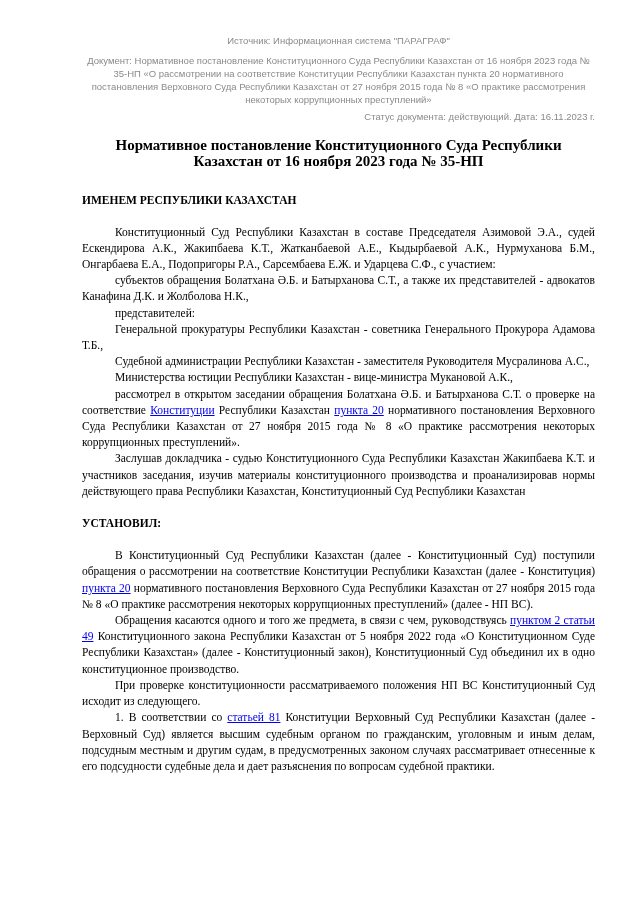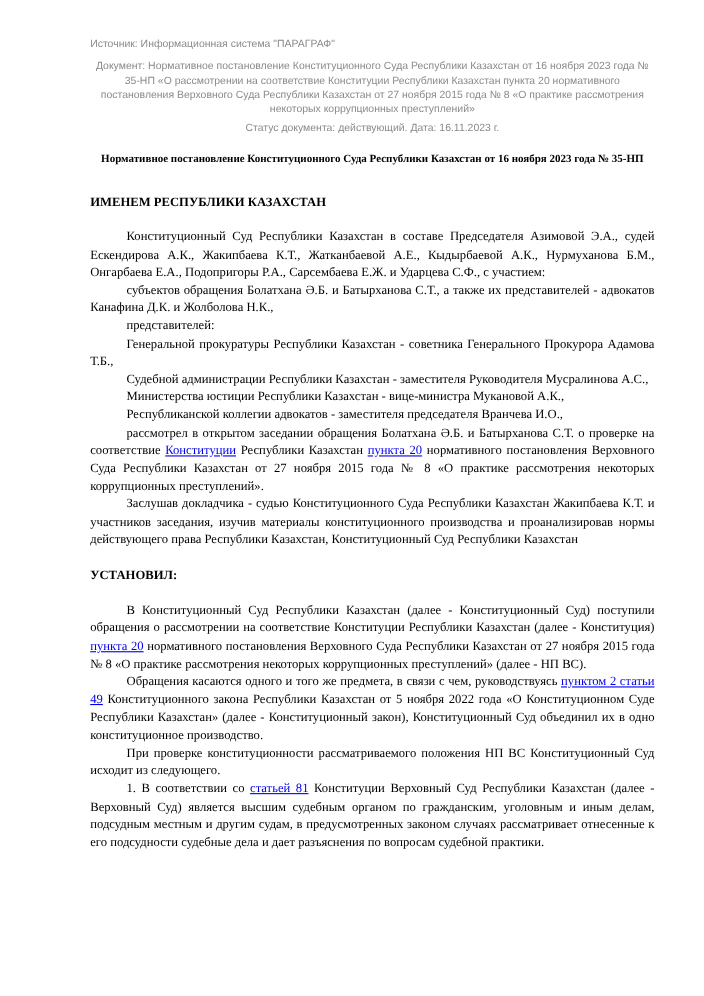--- a/index.html
+++ b/index.html
@@ -20,39 +20,39 @@
     background: #ffffff;
   }
   
   .meta {
     font-family: "Liberation Sans", sans-serif;
     font-size: 9.5px;
     line-height: 13px;
     color: #8a8a8a;
   }
   .meta-source {
-    text-align: left;
+    text-align: center;
     margin-bottom: 7px;
   }
   .meta-doc {
     text-align: center;
     margin-bottom: 4px;
   }
   .meta-status {
-    text-align: center;
+    text-align: right;
   }
   
   .doc {
     font-family: "Liberation Serif", serif;
     font-size: 11.5px;
     line-height: 16.2px;
     color: #000000;
   }
   .doc-title {
-    font-size: 10px;
+    font-size: 15px;
     font-weight: bold;
     text-align: center;
     margin: 14px 0 0 0;
   }
   .heading {
     font-weight: bold;
     text-align: left;
     margin: 23px 0 15px 0;
   }
   .heading-mid {
@@ -89,21 +89,20 @@
 
     <div class="heading">ИМЕНЕМ РЕСПУБЛИКИ КАЗАХСТАН</div>
 
     <div>
         <p class="para">Конституционный Суд Республики Казахстан в составе Председателя Азимовой Э.А., судей Ескендирова А.К., Жакипбаева К.Т., Жатканбаевой А.Е., Кыдырбаевой А.К., Нурмуханова Б.М., Онгарбаева Е.А., Подопригоры Р.А., Сарсембаева Е.Ж. и Ударцева С.Ф., с участием:</p>
         <p class="para">субъектов обращения Болатхана Ә.Б. и Батырханова С.Т., а также их представителей - адвокатов Канафина Д.К. и Жолболова Н.К.,</p>
         <p class="para">представителей:</p>
         <p class="para">Генеральной прокуратуры Республики Казахстан - советника Генерального Прокурора Адамова Т.Б.,</p>
         <p class="para">Судебной администрации Республики Казахстан - заместителя Руководителя Мусралинова А.С.,</p>
         <p class="para">Министерства юстиции Республики Казахстан - вице-министра Мукановой А.К.,</p>
-        <p class="para">Республиканской коллегии адвокатов - заместителя председателя Вранчева И.О.,</p>
         <p class="para">рассмотрел в открытом заседании обращения Болатхана Ә.Б. и Батырханова С.Т. о проверке на соответствие <a class="doc-link" href="#">Конституции</a> Республики Казахстан <a class="doc-link" href="#">пункта 20</a> нормативного постановления Верховного Суда Республики Казахстан от 27 ноября 2015 года № 8 «О практике рассмотрения некоторых коррупционных преступлений».</p>
         <p class="para">Заслушав докладчика - судью Конституционного Суда Республики Казахстан Жакипбаева К.Т. и участников заседания, изучив материалы конституционного производства и проанализировав нормы действующего права Республики Казахстан, Конституционный Суд Республики Казахстан</p>
       </div>
 
     <div class="heading-mid">УСТАНОВИЛ:</div>
 
     <div>
         <p class="para">В Конституционный Суд Республики Казахстан (далее - Конституционный Суд) поступили обращения о рассмотрении на соответствие Конституции Республики Казахстан (далее - Конституция) <a class="doc-link" href="#">пункта 20</a> нормативного постановления Верховного Суда Республики Казахстан от 27 ноября 2015 года № 8 «О практике рассмотрения некоторых коррупционных преступлений» (далее - НП ВС).</p>
         <p class="para">Обращения касаются одного и того же предмета, в связи с чем, руководствуясь <a class="doc-link" href="#">пунктом 2 статьи 49</a> Конституционного закона Республики Казахстан от 5 ноября 2022 года «О Конституционном Суде Республики Казахстан» (далее - Конституционный закон), Конституционный Суд объединил их в одно конституционное производство.</p>
         <p class="para">При проверке конституционности рассматриваемого положения НП ВС Конституционный Суд исходит из следующего.</p>

